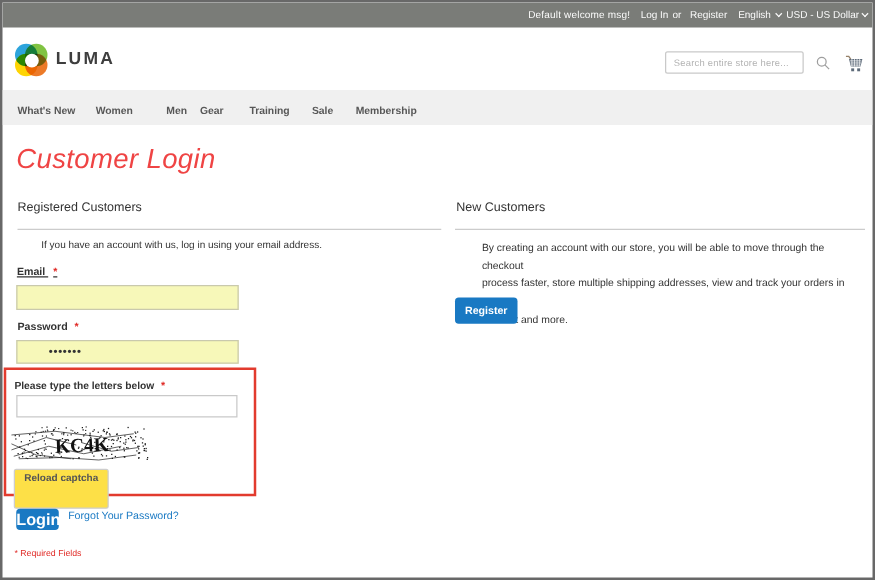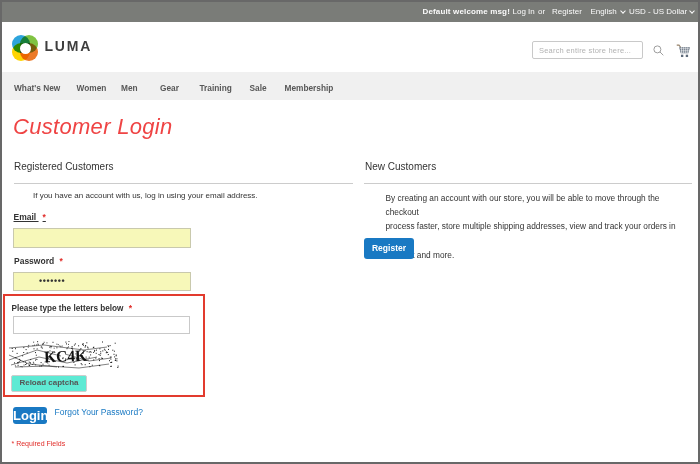--- a/index.html
+++ b/index.html
@@ -42,34 +42,34 @@
   .lb { position:absolute; font-size:8.2px; font-weight:bold; color:#333; white-space:nowrap; }
   .lb em { color:#e02b27; font-style:normal; font-weight:bold; margin-left:3px; font-size:8.5px; }
 
   .inp { position:absolute; border:1px solid #c5c5b8; background:#fff; }
   .yellow { background:#f7f8b9; border-color:#c9c9ad; }
 
   #redbox { position:absolute; left:0.5px; top:292px; width:202px; height:103px; border:2px solid #e23b2e; }
 
   #captimg { position:absolute; left:7px; top:338px; width:112px; height:30px; }
 
-  #reload { position:absolute; left:9px; top:373px; width:76px; height:17px; background:#5eead4; border:1px solid #cdcdcd; border-radius:2px; font-size:8px; font-weight:bold; color:#555; text-align:center; line-height:14px; }
+  #reload { position:absolute; left:9px; top:373px; width:76px; height:32px; background:#fde047; border:1px solid #cdcdcd; border-radius:2px; font-size:8px; font-weight:bold; color:#555; text-align:center; line-height:14px; }
 
   .btn { position:absolute; background:#1979c3; border-radius:3px; color:#fff; font-weight:bold; text-align:center; }
   #login { left:11px; top:404.5px; width:34px; height:17px; font-size:13px; line-height:17px; }
   #register { left:362px; top:236px; width:50px; height:21px; font-size:8.5px; line-height:21px; }
   #forgot { position:absolute; left:52.5px; top:405px; font-size:8.5px; color:#1979c3; white-space:nowrap; }
   #reqf { position:absolute; left:9.5px; top:437.5px; font-size:7px; color:#e02b27; white-space:nowrap; }
 </style>
 </head>
 <body>
 <div id="page">
 
   <div id="topbar"></div>
-  <div class="tb" style="left:420.5px; letter-spacing:.15px;font-weight:bold;">Default welcome msg!</div>
+  <div class="tb" style="left:420.5px; letter-spacing:.15px;">Default welcome msg!</div>
   <div class="tb" style="left:510.5px;">Log In</div>
   <div class="tb" style="left:536px;">or</div>
   <div class="tb" style="left:550px;">Register</div>
   <div class="tb" style="left:588.5px;">English<span class="caret"></span></div>
   <div class="tb" style="left:627px;">USD - US Dollar<span class="caret" style="margin-left:3px;"></span></div>
 
   <div id="logoicon">
     <div class="c1"></div>
       <div class="c2"></div>
       <div class="c3"></div>
@@ -88,21 +88,21 @@
     <path d="M0.8 1.2 h2.4 l1.7 2.3" fill="none" stroke="#96826a" stroke-width="1.2"></path>
     <path d="M3.4 3.4 h11.4 l-1.6 6.4 h-8.2 z" fill="#5d6a79"></path>
     <path d="M4.3 5 h9.7 M4.7 6.8 h8.9 M5.1 8.6 h8.1 M5.9 3.4 v6.4 M8.1 3.4 v6.4 M10.3 3.4 v6.4 M12.5 3.4 v6.4" stroke="#fff" stroke-width="0.6"></path>
     <rect x="5.3" y="11.4" width="2.5" height="2.5" fill="#5d6a79"></rect>
     <rect x="10.4" y="11.4" width="2.5" height="2.5" fill="#5d6a79"></rect>
   </svg>
 
   <div id="nav"></div>
   <span class="nv" style="left:12px;">What's New</span>
   <span class="nv" style="left:74.5px;">Women</span>
-  <span class="nv" style="left:119px;text-align:center;">Men</span>
+  <span class="nv" style="left:131px;text-align:center;">Men</span>
   <span class="nv" style="left:158px;">Gear</span>
   <span class="nv" style="left:197.5px;">Training</span>
   <span class="nv" style="left:247.5px;">Sale</span>
   <span class="nv" style="left:282.5px;">Membership</span>
 
   <div id="title">Customer Login</div>
 
   <div class="blocktitle" style="left:12px; top:158.5px;">Registered Customers</div>
   <div class="blockline" style="left:12px; top:181px; width:339px;"></div>
   <div class="abs body" style="left:10px; top:189px;">If you have an account with us, log in using your email address.</div>

